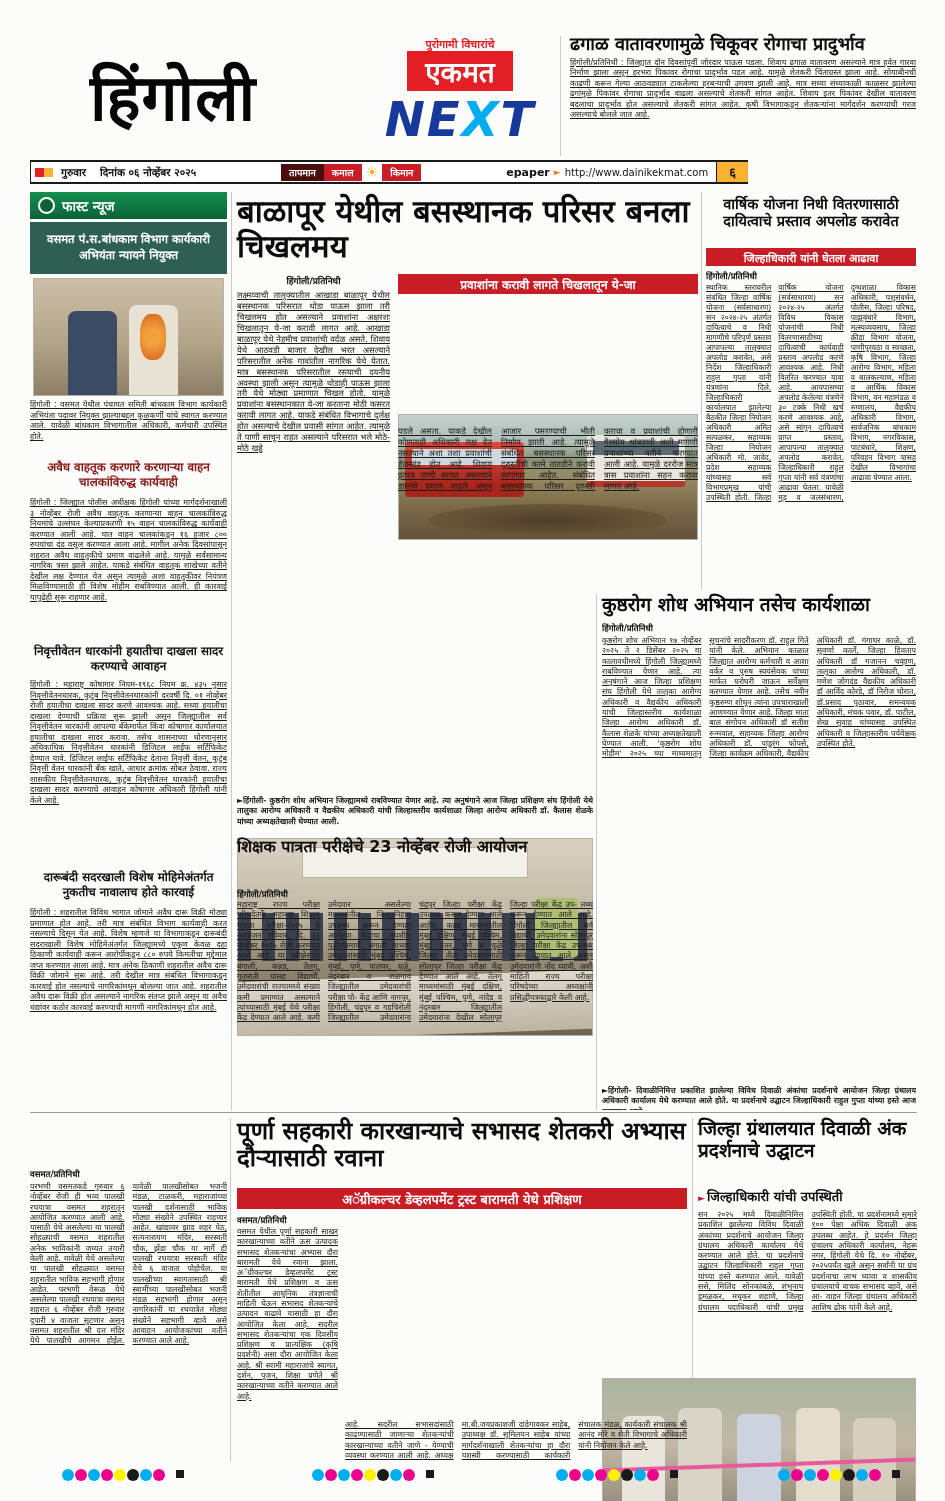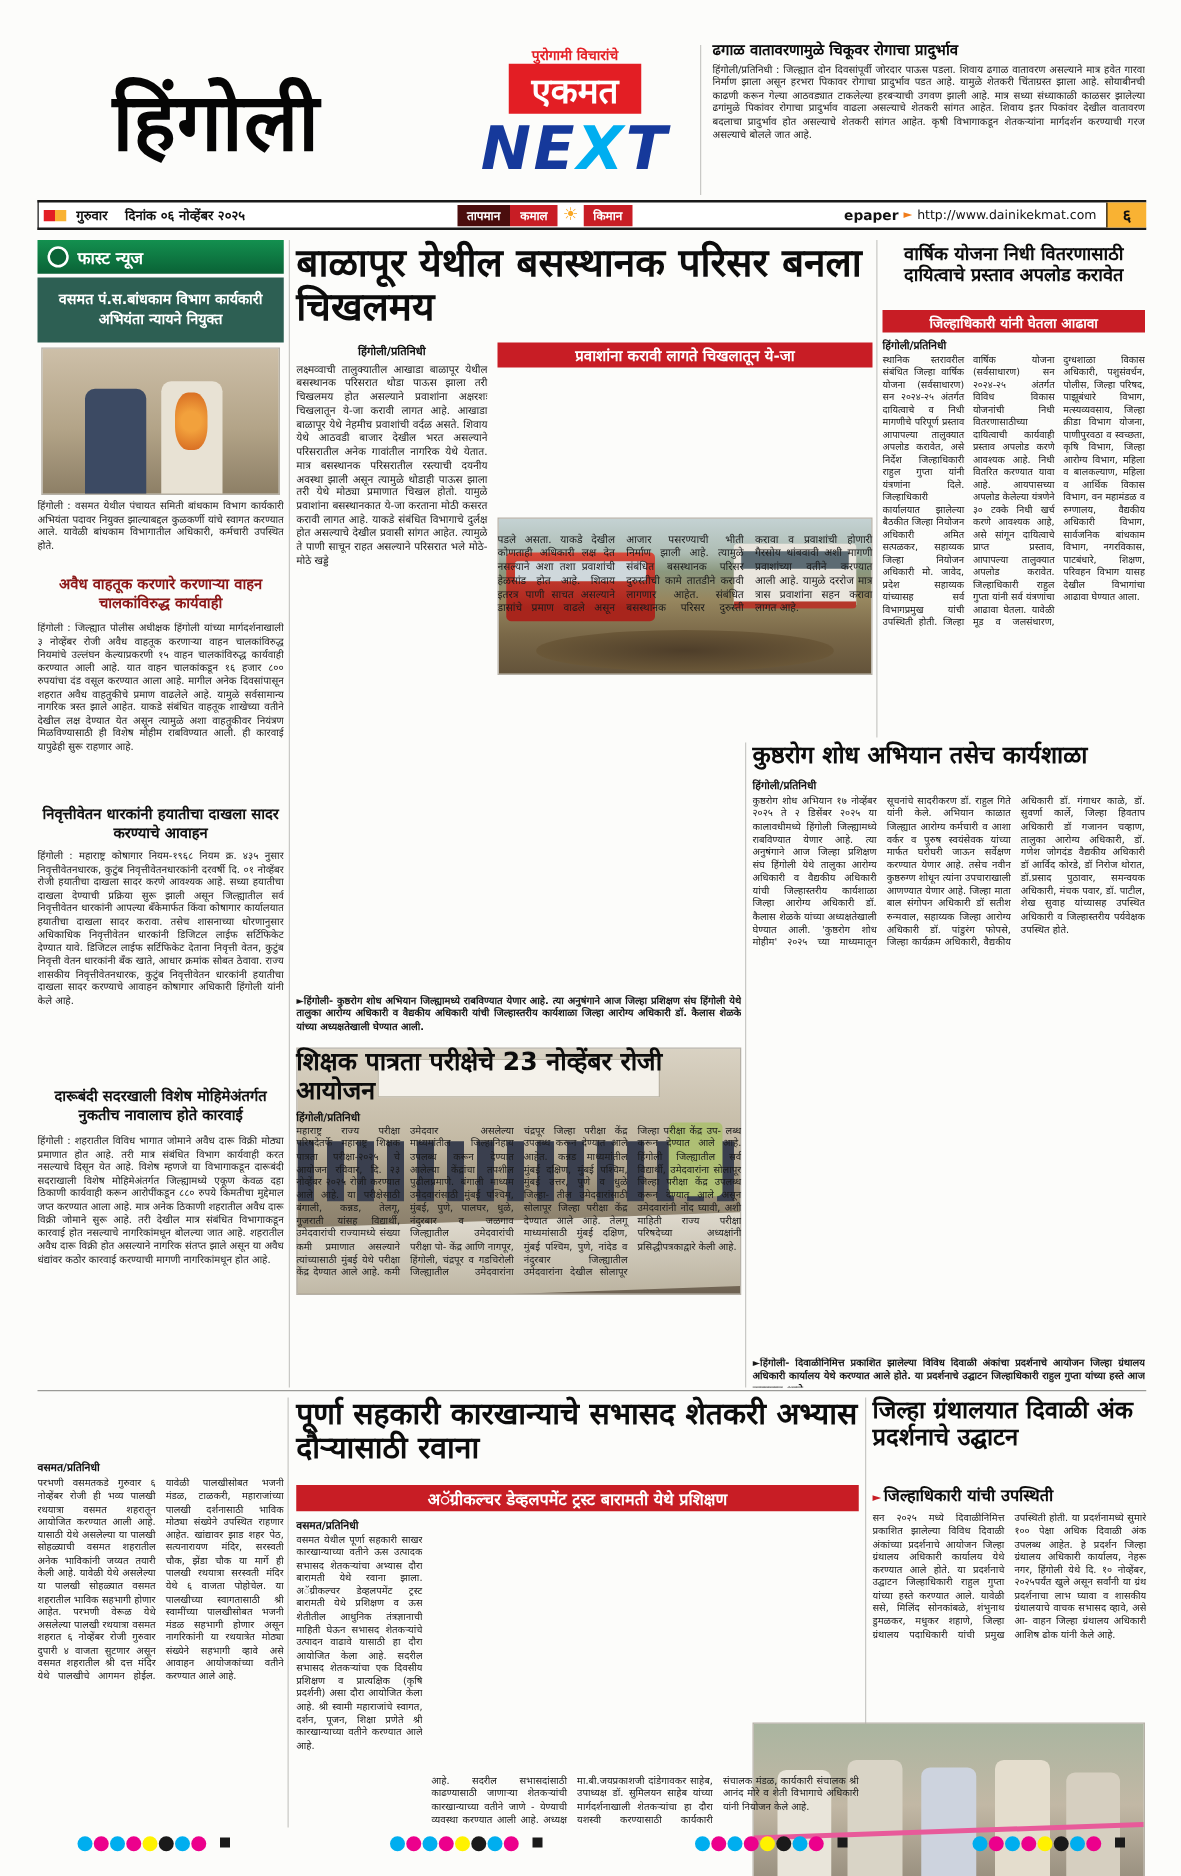--- a/index.html
+++ b/index.html
@@ -1,20 +1,20 @@
 <!DOCTYPE html>
 <html><head>
 <meta charset="utf-8">
 <style>
   * { margin:0; padding:0; box-sizing:border-box; }
   html,body { background:#e9e8e4; }
   body { font-family:"DejaVu Sans", sans-serif; color:#111; }
   .page { position:relative; width:945px; height:1501px; margin:0 auto; background:#fcfcfa; overflow:hidden; }
   .abs { position:absolute; }
-  .jt { text-align:justify; }
+  .jt { text-align:justify;text-decoration:underline; }
   .b  { font-weight:bold; }
   .ctr{ text-align:center; }
   .body-txt { font-size:8.3px; line-height:1.32; color:#1b1b1b; overflow:hidden; }
   .cols-2{ column-count:2; column-gap:9px; }
   .cols-3{ column-count:3; column-gap:9px; }
   .cols-4{ column-count:4; column-gap:9px; }
   .headline { font-weight:bold; color:#0c0c0c; line-height:1.14; }
   .red-banner { background:#c81d25; color:#fff; font-weight:bold; display:flex; align-items:center; justify-content:center; }
   .byline { font-weight:bold; font-size:9px; text-align:center; }
   .divider-v { background:#c9c9c6; width:1px; }
@@ -55,25 +55,25 @@
     <div class="tagline">पुरोगामी विचारांचे</div>
     <div class="brand-box">एकमत</div>
     <div class="next-logo">
       <span class="next-blue">N</span><span class="next-blue">E</span><span class="next-cyan">X</span><span class="next-blue">T</span>
     </div>
   </div>
 
   <div class="abs divider-v" style="left:560px; top:36px; height:120px;"></div>
 
   <div class="abs" style="left:570px; top:34px; width:346px;">
-    <div class="headline" style="font-size:12px; margin-bottom:3px;">ढगाळ वातावरणामुळे चिकूवर रोगाचा प्रादुर्भाव</div>
+    <div class="headline" style="font-size:18px; margin-bottom:3px;">ढगाळ वातावरणामुळे चिकूवर रोगाचा प्रादुर्भाव</div>
     <div class="body-txt jt" style="height:102px; font-size:8px;">हिंगोली/प्रतिनिधी : जिल्ह्यात दोन दिवसांपूर्वी जोरदार पाऊस पडला. शिवाय ढगाळ वातावरण असल्याने मात्र हवेत गारवा निर्माण झाला असून हरभरा पिकावर रोगाचा प्रादुर्भाव पडत आहे. यामुळे शेतकरी चिंताग्रस्त झाला आहे. सोयाबीनची काढणी करून गेल्या आठवड्यात टाकलेल्या हरबऱ्याची उगवण झाली आहे. मात्र सध्या संध्याकाळी काळसर झालेल्या ढगांमुळे पिकांवर रोगाचा प्रादुर्भाव वाढला असल्याचे शेतकरी सांगत आहेत. शिवाय इतर पिकांवर देखील वातावरण बदलाचा प्रादुर्भाव होत असल्याचे शेतकरी सांगत आहेत. कृषी विभागाकडून शेतकऱ्यांना मार्गदर्शन करण्याची गरज असल्याचे बोलले जात आहे.</div>
   </div>
 
-  <div class="abs datebar" style="left:30px; top:160px; width:887px; height:24px;">
+  <div class="abs datebar" style="left:30px; top:160px; width:718px; height:24px;">
     <span class="sq" style="background:#e31e24; margin-left:4px;"></span>
     <span class="sq" style="background:#f9b233; margin-right:8px;"></span>
     <span class="b">गुरुवार</span>
     <span class="b" style="margin-left:14px;">दिनांक ०६ नोव्हेंबर २०२५</span>
     <span style="flex:1"></span>
     <span class="temp-chip" style="background:#4a0d0d;">तापमान</span>
     <span class="temp-chip" style="background:#c81d25;">कमाल</span>
     <span style="color:#f9a825; font-size:14px; margin:0 4px;">☀</span>
     <span class="temp-chip" style="background:#c81d25;">किमान</span>
     <span style="flex:1"></span>
@@ -143,21 +143,21 @@
     <div class="abs" style="left:0; top:38%; width:100%; height:24%; background:repeating-linear-gradient(90deg,#3a3f4e 0 13px,transparent 13px 24px);"></div>
     <div class="abs" style="left:0; bottom:0; width:100%; height:30%; background:linear-gradient(180deg,#ded9cd 0%,#bdb5a2 100%); transform:skewY(-2deg);"></div>
     <div class="abs" style="right:4%; top:30%; width:12%; height:30%; background:#aebf74; border-radius:4px;"></div>
   </div>
   <div class="abs headline" style="left:602px; top:594px; width:314px; font-size:19px;">कुष्ठरोग शोध अभियान तसेच कार्यशाळा</div>
 
   <div class="abs caption" style="left:237px; top:796px; width:356px; height:36px;">►हिंगोली- कुष्ठरोग शोध अभियान जिल्ह्यामध्ये राबविण्यात येणार आहे. त्या अनुषंगाने आज जिल्हा प्रशिक्षण संघ हिंगोली येथे तालुका आरोग्य अधिकारी व वैद्यकीय अधिकारी यांची जिल्हास्तरीय कार्यशाळा जिल्हा आरोग्य अधिकारी डॉ. कैलास शेळके यांच्या अध्यक्षतेखाली घेण्यात आली.</div>
   <div class="abs byline" style="left:602px; top:622px; width:314px; text-align:left; font-size:8.5px;">हिंगोली/प्रतिनिधी</div>
   <div class="abs body-txt jt cols-3" style="left:602px; top:636px; width:314px; height:294px; font-size:7.8px; column-gap:8px;">कुष्ठरोग शोध अभियान १७ नोव्हेंबर २०२५ ते २ डिसेंबर २०२५ या कालावधीमध्ये हिंगोली जिल्ह्यामध्ये राबविण्यात येणार आहे. त्या अनुषंगाने आज जिल्हा प्रशिक्षण संघ हिंगोली येथे तालुका आरोग्य अधिकारी व वैद्यकीय अधिकारी यांची जिल्हास्तरीय कार्यशाळा जिल्हा आरोग्य अधिकारी डॉ. कैलास शेळके यांच्या अध्यक्षतेखाली घेण्यात आली. 'कुष्ठरोग शोध मोहीम' २०२५ च्या माध्यमातून सूचनांचे सादरीकरण डॉ. राहुल गिते यांनी केले. अभियान काळात जिल्ह्यात आरोग्य कर्मचारी व आशा वर्कर व पुरुष स्वयंसेवक यांच्या मार्फत घरोघरी जाऊन सर्वेक्षण करण्यात येणार आहे. तसेच नवीन कुष्ठरुग्ण शोधून त्यांना उपचाराखाली आणण्यात येणार आहे. जिल्हा माता बाल संगोपन अधिकारी डॉ सतीश रुन्मवाल, सहाय्यक जिल्हा आरोग्य अधिकारी डॉ. पांडुरंग फोपसे, जिल्हा कार्यक्रम अधिकारी, वैद्यकीय अधिकारी डॉ. गंगाधर काळे, डॉ. सुवर्णा कार्ले, जिल्हा हिवताप अधिकारी डॉ गजानन चव्हाण, तालुका आरोग्य अधिकारी, डॉ. गणेश जोगदंड वैद्यकीय अधिकारी डॉ आर्विद कोरडे, डॉ निरोज थोरात, डॉ.प्रसाद पुठावार, समन्वयक अधिकारी, मंचक पवार, डॉ. पाटील, शेख सुवाह यांच्यासह उपस्थित अधिकारी व जिल्हास्तरीय पर्यवेक्षक उपस्थित होते.</div>
 
-  <div class="abs headline" style="left:237px; top:838px; width:356px; font-size:20px;">शिक्षक पात्रता परीक्षेचे 23 नोव्हेंबर रोजी आयोजन</div>
+  <div class="abs headline" style="left:237px; top:838px; width:356px; font-size:16px;">शिक्षक पात्रता परीक्षेचे 23 नोव्हेंबर रोजी आयोजन</div>
   <div class="abs byline" style="left:237px; top:888px; width:90px; text-align:left; font-size:8.5px;">हिंगोली/प्रतिनिधी</div>
   <div class="abs body-txt jt cols-4" style="left:237px; top:900px; width:356px; height:208px; font-size:7.8px; column-gap:8px;">महाराष्ट्र राज्य परीक्षा परिषदेतर्फे महाराष्ट्र शिक्षक पात्रता परीक्षा-२०२५ चे आयोजन रविवार, दि. २३ नोव्हेंबर २०२५ रोजी करण्यात आले आहे. या परीक्षेसाठी बंगाली, कन्नड, तेलगू, गुजराती यांसह विद्यार्थी, उमेदवारांची राज्यामध्ये संख्या कमी प्रमाणात असल्याने त्यांच्यासाठी मुंबई येथे परीक्षा केंद्र देण्यात आले आहे. कमी उमेदवार असलेल्या माध्यमांतील जिल्हानिहाय उपलब्ध करून देण्यात आलेल्या केंद्रांचा तपशील पुढीलप्रमाणे. बंगाली माध्यम उमेदवारांसाठी मुंबई पश्चिम, मुंबई, पुणे, पालघर, धुळे, नंदुरबार व जळगाव जिल्ह्यातील उमेदवारांची परीक्षा पो- केंद्र आणि नागपूर, हिंगोली, चंद्रपूर व गडचिरोली जिल्ह्यातील उमेदवारांना चंद्रपूर जिल्हा परीक्षा केंद्र उपलब्ध करून देण्यात आले आहेत. कन्नड माध्यमांतील मुंबई दक्षिण, मुंबई पश्चिम, मुंबई उत्तर, पुणे व धुळे जिल्हा- तील उमेदवारांसाठी सोलापूर जिल्हा परीक्षा केंद्र देण्यात आले आहे. तेलगू माध्यमांसाठी मुंबई दक्षिण, मुंबई पश्चिम, पुणे, नांदेड व नंदुरबार जिल्ह्यातील उमेदवारांना देखील सोलापूर जिल्हा परीक्षा केंद्र उप- लब्ध करून देण्यात आले आहे. हिंगोली जिल्ह्यातील सर्व विद्यार्थी, उमेदवारांना सोलापूर जिल्हा परीक्षा केंद्र उपलब्ध करून देण्यात आले असून उमेदवारांनी नोंद घ्यावी, अशी माहिती राज्य परीक्षा परिषदेच्या अध्यक्षांनी प्रसिद्धीपत्रकाद्वारे केली आहे.</div>
 
   <div class="abs photo" style="left:602px; top:936px; width:314px; height:146px; background:linear-gradient(180deg,#aab5a0 0%,#c2b8a5 45%,#8b8272 100%);">
     <div class="abs" style="left:6%; bottom:0; width:14%; height:74%; background:#e9e5da; border-radius:7px 7px 0 0;"></div>
     <div class="abs" style="left:24%; bottom:0; width:14%; height:80%; background:#d9d4c6; border-radius:7px 7px 0 0;"></div>
     <div class="abs" style="left:43%; bottom:0; width:14%; height:76%; background:#cdd3de; border-radius:7px 7px 0 0;"></div>
     <div class="abs" style="left:62%; bottom:0; width:14%; height:80%; background:#e4ddcd; border-radius:7px 7px 0 0;"></div>
     <div class="abs" style="left:80%; bottom:0; width:14%; height:73%; background:#d6cfc0; border-radius:7px 7px 0 0;"></div>
     <div class="abs" style="left:0; top:58%; width:100%; height:4px; background:#e85a9a; transform:rotate(-2deg);"></div>

